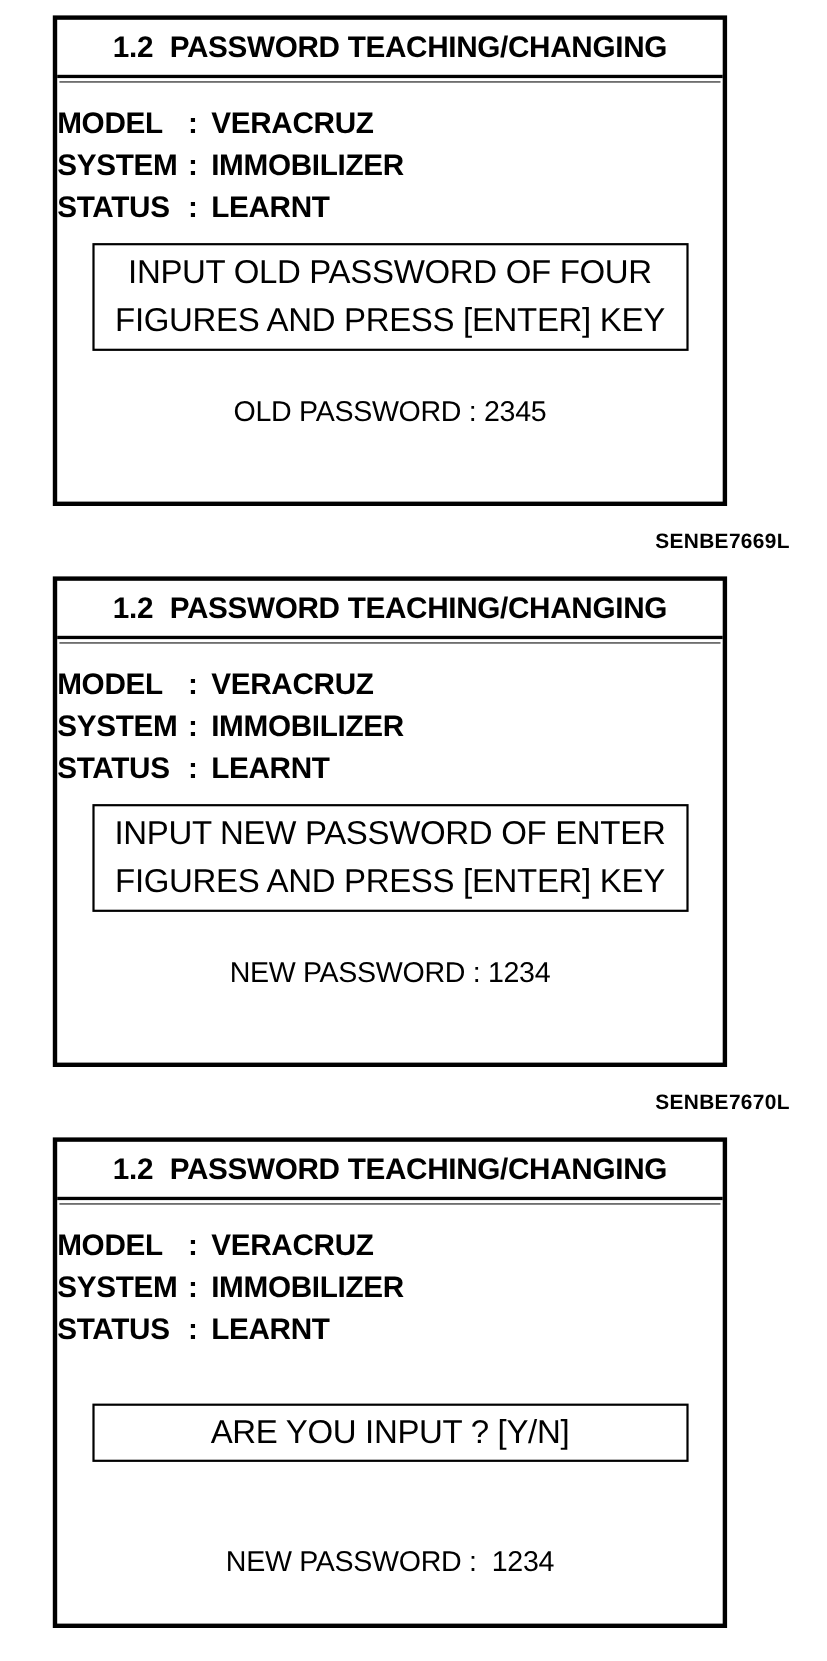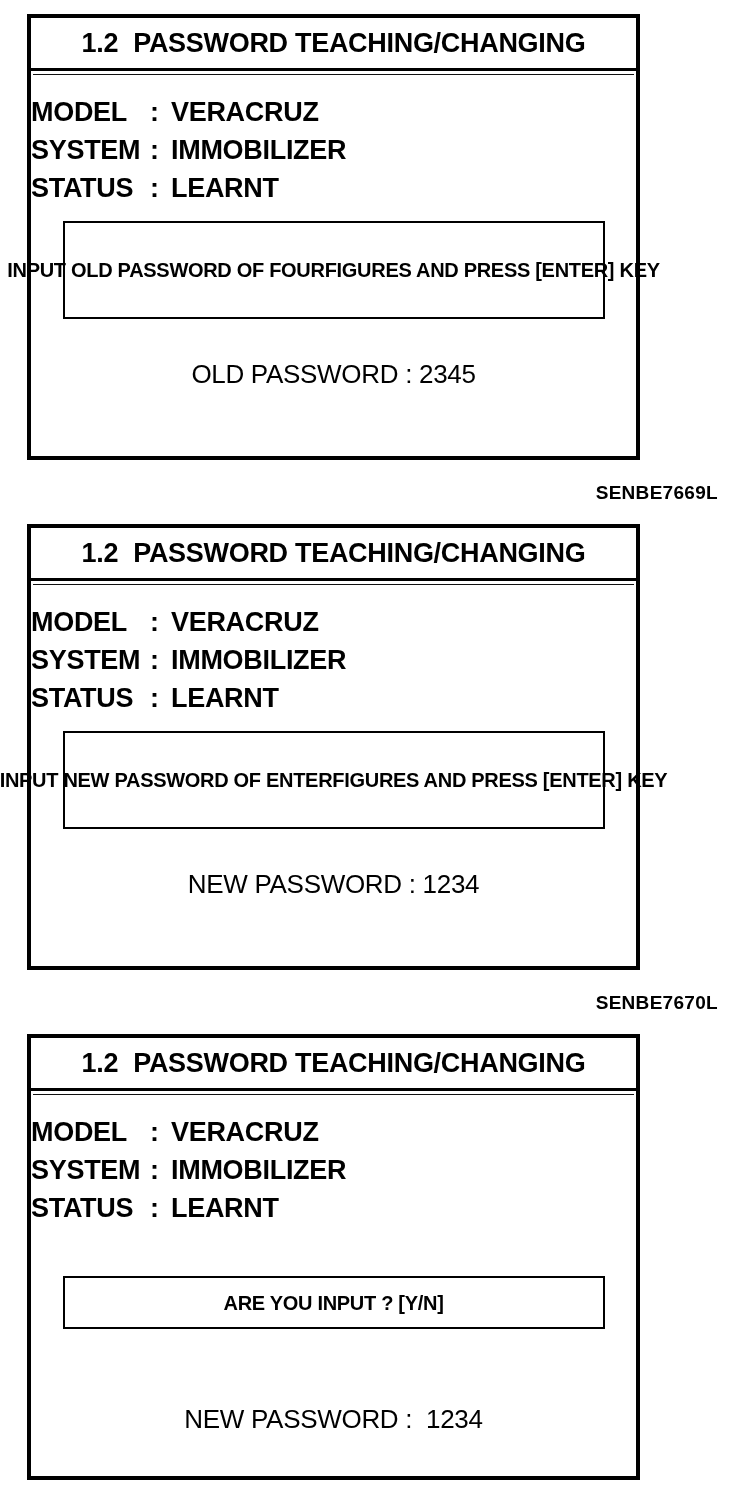--- a/index.html
+++ b/index.html
@@ -11,20 +11,21 @@
     overflow: hidden;
   }
   .page { padding: 14px 0 0 27px; }
   .figure { width: 691px; }
   .figure + .figure { margin-top: 22px; }
 
   .screen {
     width: 613px; height: 446px;
     border: 4px solid #000;
     background: #fff;
+    margin-left: 21px;
   }
   .screen-header {
     height: 53px;
     border-bottom: 3px solid #000;
     display: flex; align-items: center; justify-content: center;
     position: relative;
     font-size: 27px; font-weight: bold; letter-spacing: -0.3px;
     white-space: pre;
   }
   
@@ -41,23 +42,23 @@
     font-size: 27px; font-weight: bold; letter-spacing: -0.3px;
   }
   .info-row { display: flex; line-height: 38px; }
   .row-label { width: 119px; }
   .row-colon { width: 21px; }
 
   .msg-box {
     width: 542px; margin: 14px auto 0;
     border: 2px solid #000;
     min-height: 98px;
-    display: flex; flex-direction: row; justify-content: center; align-items: center;
+    display: flex; flex-direction: column; justify-content: center; align-items: center;
     text-align: center;
-    font-size: 20px; font-weight: bold; letter-spacing: -0.3px;
+    font-size: 30px; font-weight: normal; letter-spacing: -0.3px;
     line-height: 44px;
     white-space: pre;
   }
   .figure--confirm .msg-box { min-height: 53px; margin-top: 49px; }
 
   .password-line {
     margin-top: 40px;
     text-align: center;
     font-size: 26px; font-weight: normal; letter-spacing: -0.3px;
     white-space: pre;

